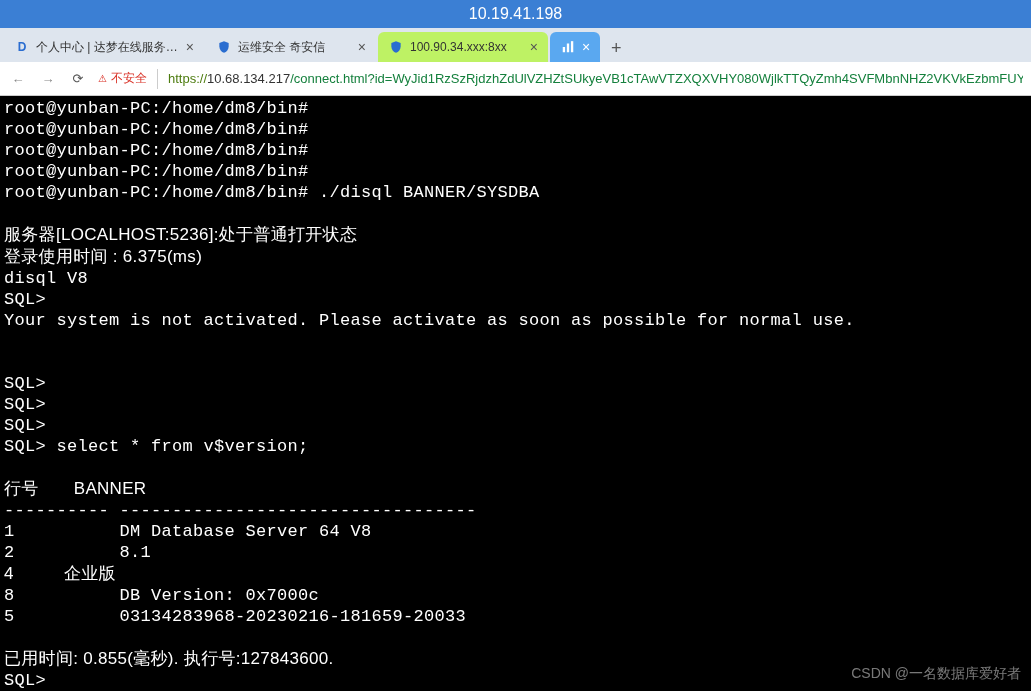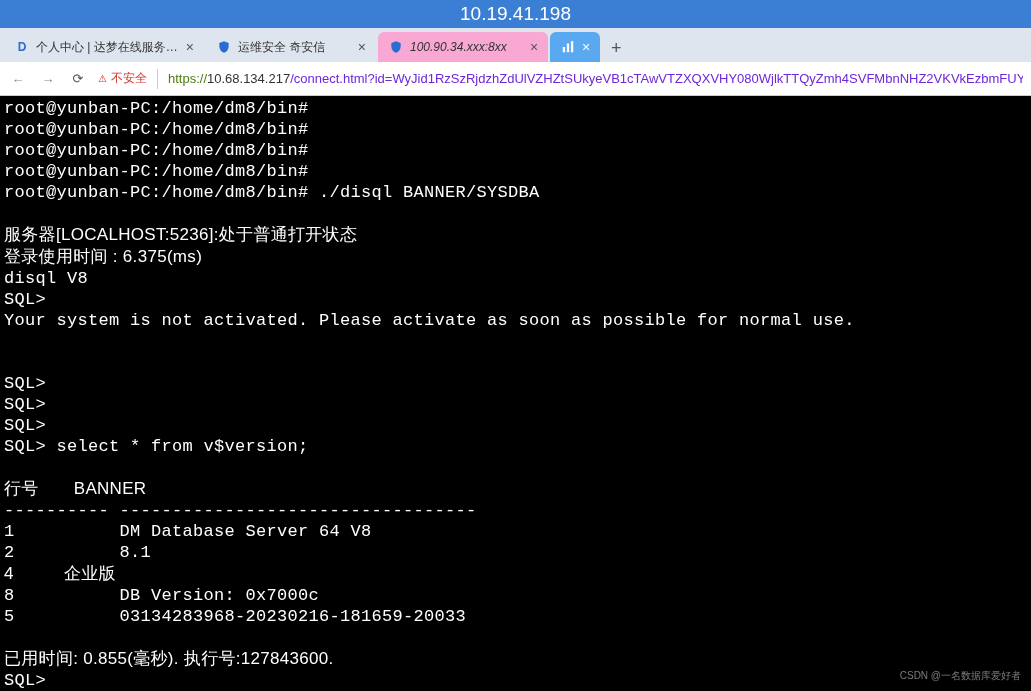--- a/index.html
+++ b/index.html
@@ -21,21 +21,21 @@
       height: 28px;
       display: flex;
       align-items: center;
       color: #fff;
       position: relative;
     }
     .title-ip {
       position: absolute;
       left: 50%;
       transform: translateX(-50%);
-      font-size: 19px;
+      font-size: 16px;
     }
     .tabs-bar {
       background: #dee5ee;
       height: 34px;
       display: flex;
       align-items: flex-end;
       padding: 0 4px;
       gap: 2px;
     }
     .tab {
@@ -46,22 +46,21 @@
       border-radius: 6px 6px 0 0;
       gap: 6px;
       font-size: 12px;
       color: #333;
       cursor: pointer;
       min-width: 170px;
       max-width: 200px;
       position: relative;
     }
     .tab.active {
-      background: #f9a8d4;
-      font-style: italic;
+      background: #bef264;
     }
     .tab .favicon {
       width: 16px;
       height: 16px;
       display: inline-flex;
       align-items: center;
       justify-content: center;
       flex-shrink: 0;
     }
     .tab .tab-title {
@@ -118,21 +117,21 @@
       font-size: 12px;
     }
     .url-text {
       flex: 1;
       font-size: 13px;
       color: #333;
       white-space: nowrap;
       overflow: hidden;
     }
     .url-text .https { color: #4d7c0f; }
-    .url-text .query { color: #6d28d9; }
+    .url-text .query { color: #15803d; }
     .divider {
       width: 1px;
       height: 20px;
       background: #ccc;
     }
     .terminal {
       background: #000;
       color: #fff;
       font-family: "Consolas", "Courier New", monospace;
       font-size: 17px;
@@ -140,21 +139,21 @@
       padding: 2px 4px;
       white-space: pre;
       letter-spacing: 0.3px;
     }
     .terminal .cn { font-family: Liberation Sans, sans-serif; }
     .watermark {
       position: absolute;
       right: 10px;
       bottom: 8px;
       color: rgba(200,200,200,0.6);
-      font-size: 10px;
+      font-size: 14px;
       font-family: "Microsoft YaHei", sans-serif;
     }
   </style>
 </head>
 <body>
 
 <div class="title-bar">
   <span class="title-ip">10.19.41.198</span>
 </div>
 

